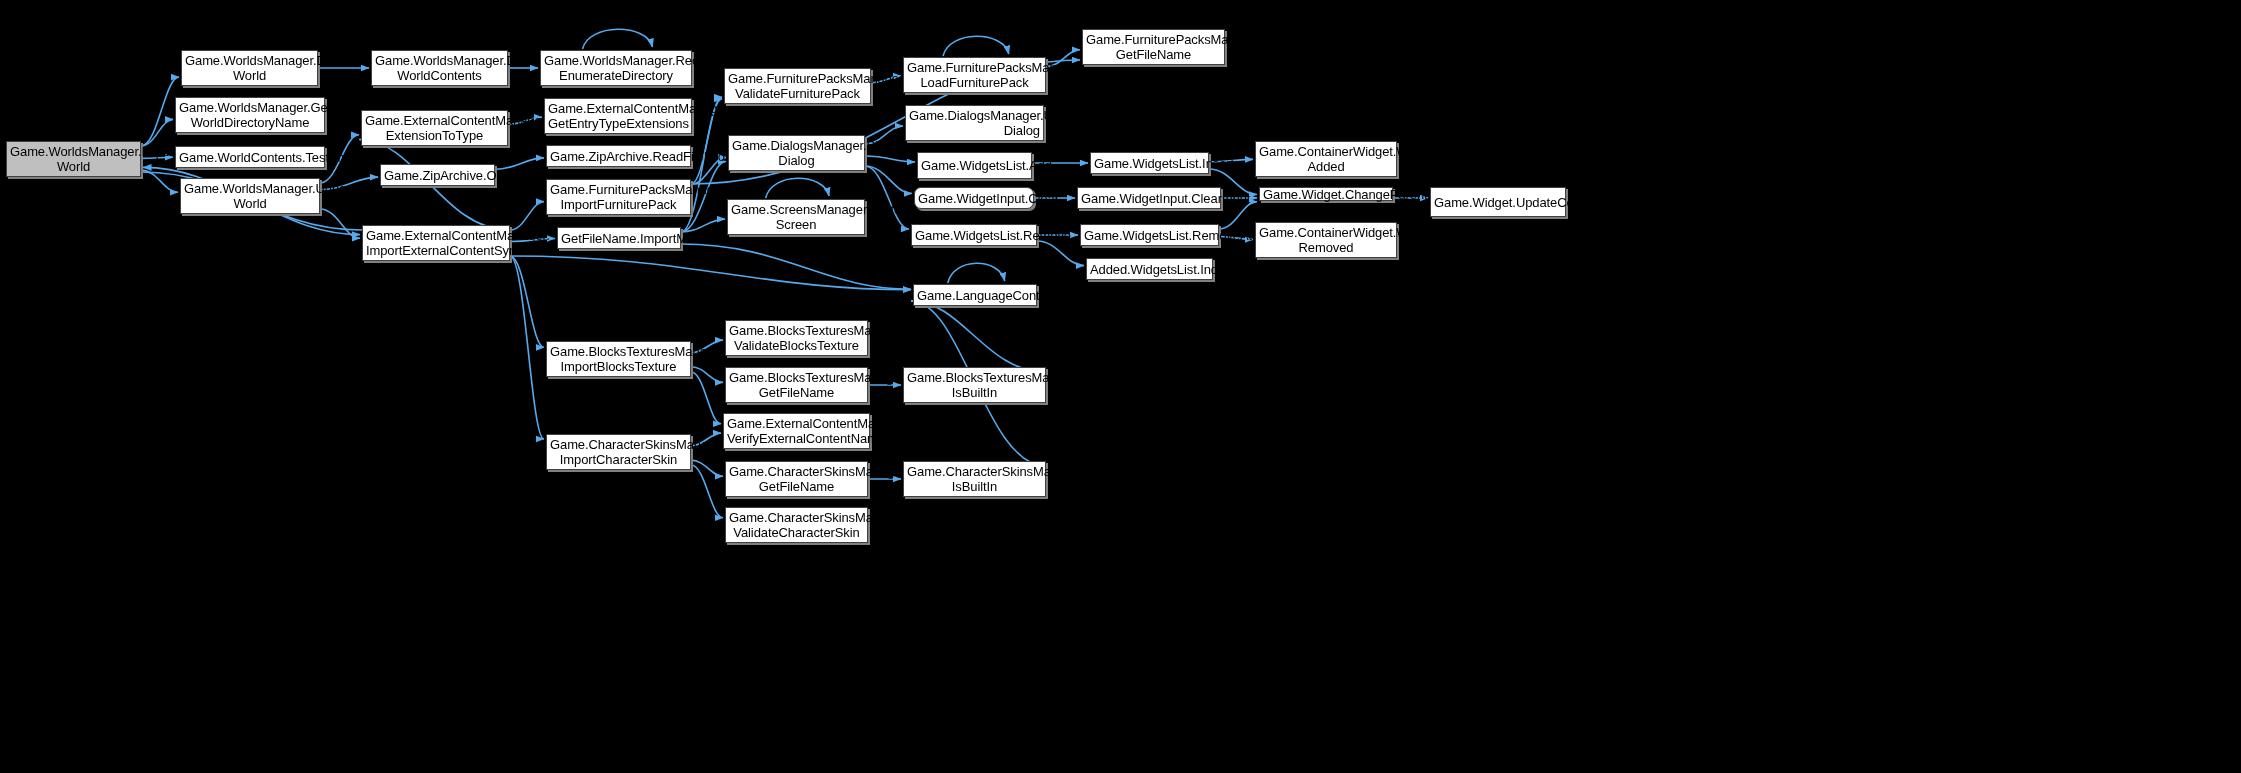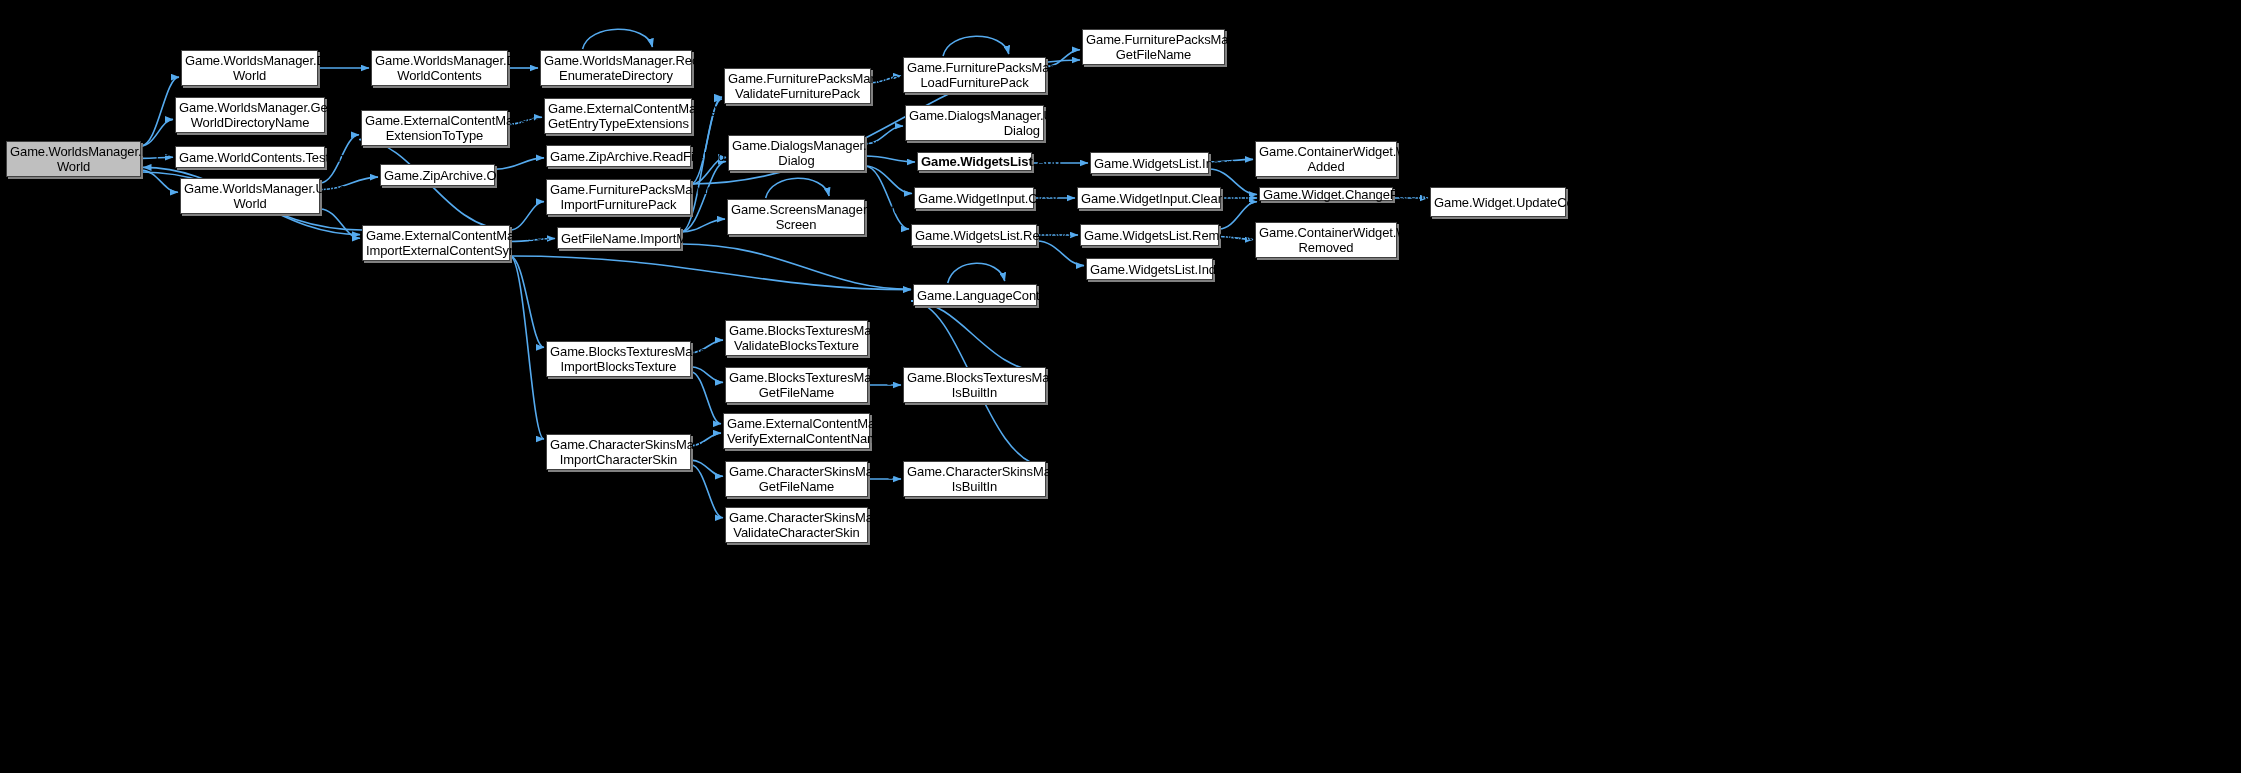--- a/index.html
+++ b/index.html
@@ -190,24 +190,24 @@
       </div>
       <div class="node" style="left: 725px; top: 507px; width: 143px; height: 36px;">
         <span>Game.CharacterSkinsManager.<br>ValidateCharacterSkin</span>
       </div>
       <div class="node" style="left: 903px; top: 57px; width: 143px; height: 36px;">
         <span>Game.FurniturePacksManager.<br>LoadFurniturePack</span>
       </div>
       <div class="node" style="left: 905px; top: 105px; width: 139px; height: 36px; text-align: right;">
         <span>Game.DialogsManager.Update<br>Dialog</span>
       </div>
-      <div class="node" style="left: 917px; top: 152px; width: 115px; height: 19px; font-weight: bold;">
+      <div class="node" style="left: 917px; top: 152px; width: 115px; height: 27px;">
         <span>Game.WidgetsList.Add</span>
       </div>
-      <div class="node" style="left: 914px; top: 187px; width: 120px; height: 22px;">
+      <div class="node" style="left: 914px; top: 187px; width: 120px; height: 22px; border-radius: 7px;">
         <span>Game.WidgetInput.Clear</span>
       </div>
       <div class="node" style="left: 911px; top: 224px; width: 126px; height: 22px;">
         <span>Game.WidgetsList.Remove</span>
       </div>
       <div class="node" style="left: 913px; top: 284px; width: 124px; height: 22px;">
         <span>Game.LanguageControl.Get</span>
       </div>
       <div class="node" style="left: 903px; top: 367px; width: 143px; height: 36px;">
         <span>Game.BlocksTexturesManager.<br>IsBuiltIn</span>
@@ -221,21 +221,21 @@
       <div class="node" style="left: 1090px; top: 152px; width: 119px; height: 22px;">
         <span>Game.WidgetsList.Insert</span>
       </div>
       <div class="node" style="left: 1077px; top: 187px; width: 144px; height: 22px;">
         <span>Game.WidgetInput.ClearInput</span>
       </div>
       <div class="node" style="left: 1080px; top: 224px; width: 139px; height: 22px;">
         <span>Game.WidgetsList.RemoveAt</span>
       </div>
       <div class="node" style="left: 1086px; top: 258px; width: 127px; height: 22px;">
-        <span>Game.WidgetsList.IndexOf</span>
+        <span>Added.WidgetsList.IndexOf</span>
       </div>
       <div class="node" style="left: 1255px; top: 141px; width: 142px; height: 36px;">
         <span>Game.ContainerWidget.Widget<br>Added</span>
       </div>
       <div class="node" style="left: 1259px; top: 187px; width: 134px; height: 14px;">
         <span>Game.Widget.ChangeParent</span>
       </div>
       <div class="node" style="left: 1255px; top: 222px; width: 142px; height: 36px;">
         <span>Game.ContainerWidget.Widget<br>Removed</span>
       </div>

